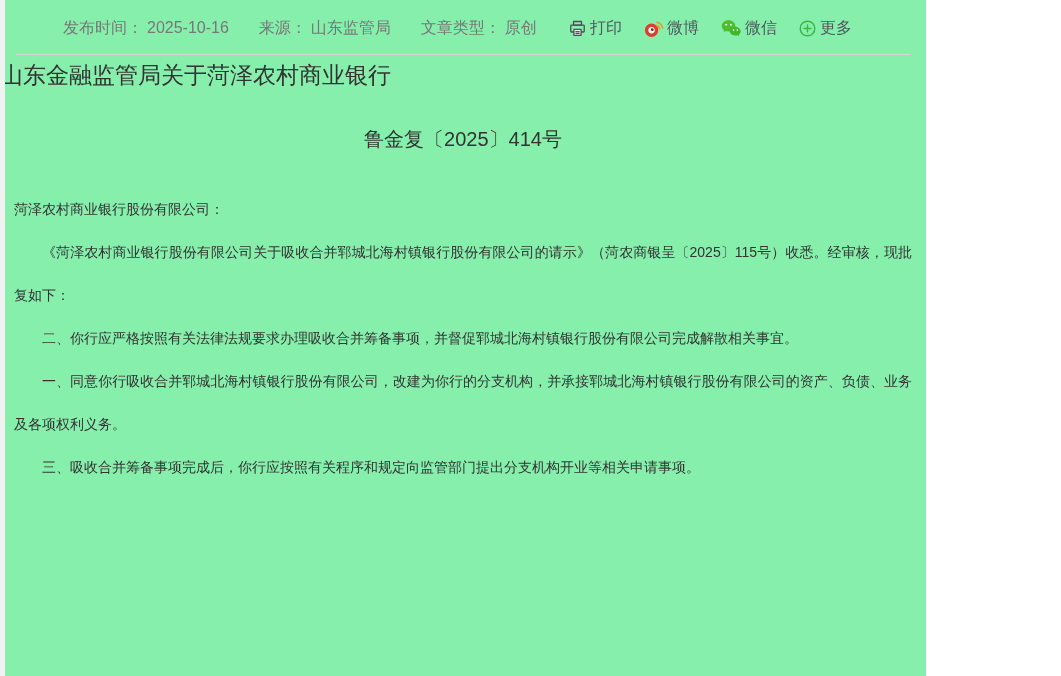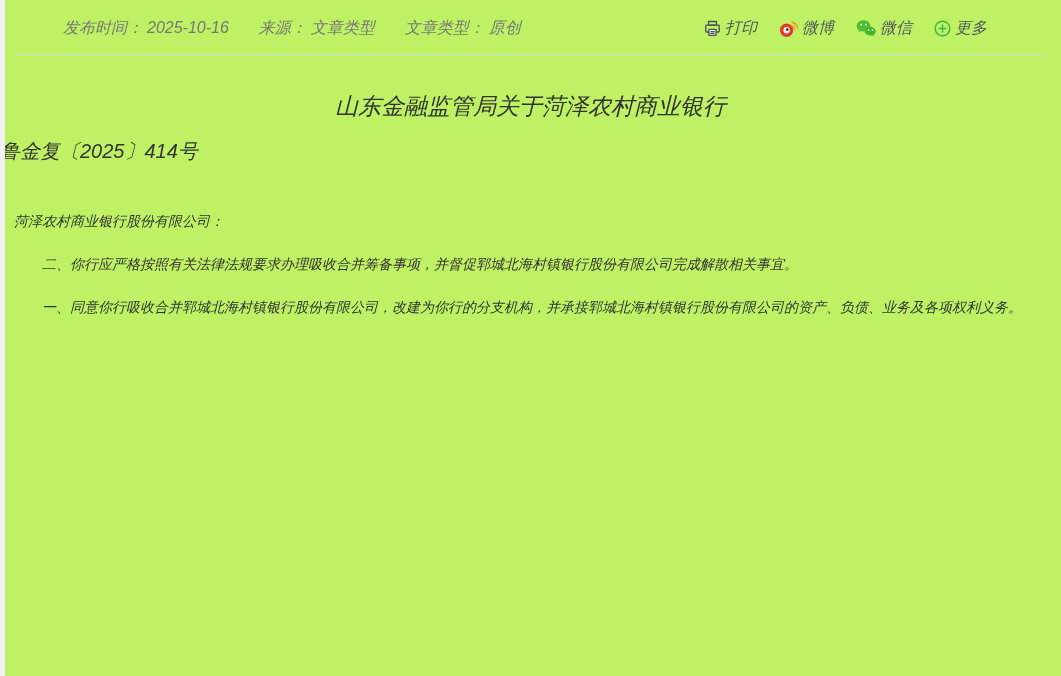--- a/index.html
+++ b/index.html
@@ -1,25 +1,24 @@
 <!DOCTYPE html>
 <html><head>
 <meta charset="utf-8">
 <style>
   * { box-sizing: border-box; margin: 0; padding: 0; }
   html, body { background: #ffffff; }
   body { font-family: "Liberation Sans", "DejaVu Sans", sans-serif; }
 
   .page {
     position: relative;
-    width: 1061px;
+    width: 926px;
     height: 676px;
-    background: #bef264;
+    background: #86efac;
     overflow: hidden;
-    font-style: italic;
   }
   .left-strip {
     position: absolute;
     left: 0; top: 0;
     width: 5px; height: 100%;
     background: #f2f2f2;
   }
 
   
   .meta-bar {
@@ -55,30 +54,29 @@
   .action-btn svg { display: block; }
 
   .divider {
     border: none;
     border-top: 1px solid #d5d5d5;
     margin: 0 16px;
   }
 
   
   .article-title {
-    margin-top: 31px;
-    text-align: center;
+    text-align: left;
     font-size: 23px;
     line-height: 40px;
     font-weight: 400;
     color: #333333;
   }
   .doc-number {
-    margin-top: 12px;
-    text-align: left;
+    margin-top: 31px;
+    text-align: center;
     font-size: 20px;
     color: #333333;
   }
   .article-body {
     margin: 35px 14px 0 14px;
     font-size: 14px;
     line-height: 43px;
     color: #333333;
     text-align: justify;
   }
@@ -90,21 +88,21 @@
 
 <div class="page">
   <div class="left-strip"></div>
 
   <div class="meta-bar">
     <div class="meta-left">
       <span class="meta-item">
         <span>发布时间：</span><span class="meta-value">2025-10-16</span>
       </span>
       <span class="meta-item">
-        <span>来源：</span><span class="meta-value">文章类型</span>
+        <span>来源：</span><span class="meta-value">山东监管局</span>
       </span>
       <span class="meta-item">
         <span>文章类型：</span><span class="meta-value">原创</span>
       </span>
     </div>
 
     <div class="meta-actions">
       <span class="action-btn">
         <span>
           <svg width="19" height="19" viewBox="0 0 24 24" fill="none" stroke="#4b5158" stroke-width="1.7" stroke-linejoin="round">
@@ -161,16 +159,18 @@
   <hr class="divider">
 
   <h1 class="article-title">
     <div>山东金融监管局关于菏泽农村商业银行</div>
   </h1>
 
   <div class="doc-number">鲁金复〔2025〕414号</div>
 
   <div class="article-body">
     <p class="no-indent">菏泽农村商业银行股份有限公司：</p>
+    <p>《菏泽农村商业银行股份有限公司关于吸收合并郓城北海村镇银行股份有限公司的请示》（菏农商银呈〔2025〕115号）收悉。经审核，现批复如下：</p>
     <p>二、你行应严格按照有关法律法规要求办理吸收合并筹备事项，并督促郓城北海村镇银行股份有限公司完成解散相关事宜。</p>
     <p>一、同意你行吸收合并郓城北海村镇银行股份有限公司，改建为你行的分支机构，并承接郓城北海村镇银行股份有限公司的资产、负债、业务及各项权利义务。</p>
+    <p>三、吸收合并筹备事项完成后，你行应按照有关程序和规定向监管部门提出分支机构开业等相关申请事项。</p>
   </div>
 </div>
 
 </body></html>

